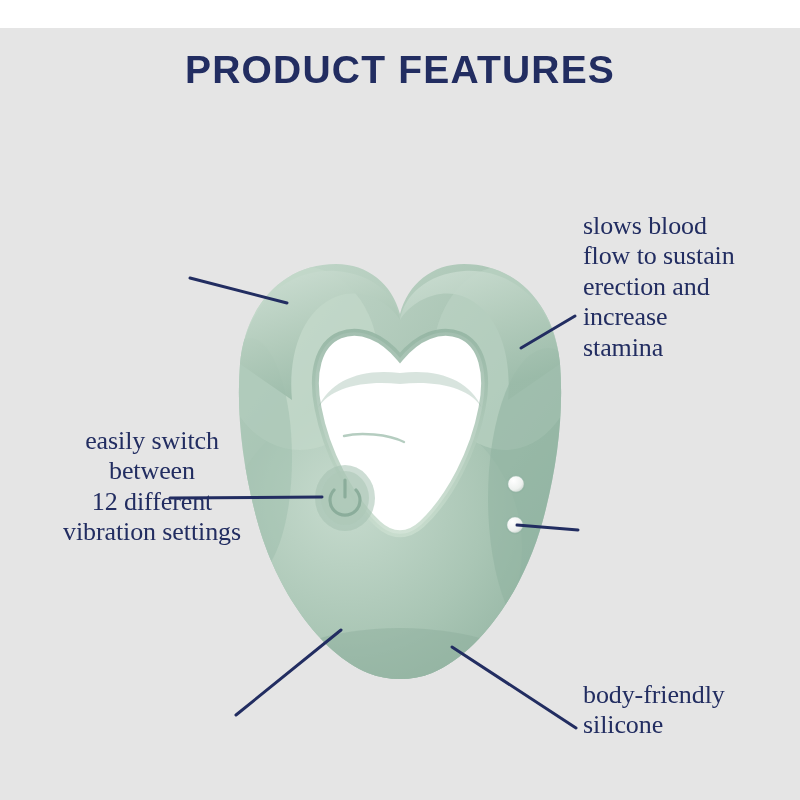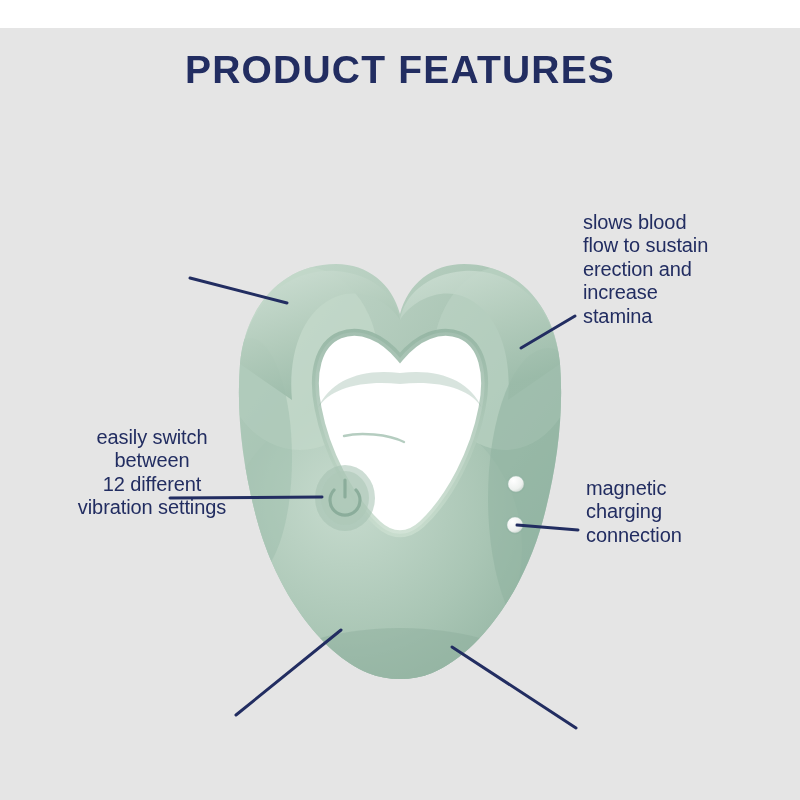--- a/index.html
+++ b/index.html
@@ -27,23 +27,23 @@
     text-align: center;
     font-size: 39px;
     font-weight: bold;
     letter-spacing: 1.2px;
     color: #222d61;
     font-family: "Liberation Sans", sans-serif;
   }
   .callout {
     position: absolute;
     color: #222d61;
-    font-size: 20px;
+    font-size: 26px;
     line-height: 1.17;
-    font-family: Liberation Sans, sans-serif;
+    font-family: Liberation Serif, serif;
     white-space: pre-line;
     letter-spacing: -0.1px;
   }
   .callout.left   { text-align: left; }
   .callout.right  { text-align: left; }
 
   #callout-minimalist     { left: 22px;  top: 222px; width: 250px; }
   #callout-slows-blood    { left: 583px; top: 183px; width: 215px; }
   #callout-easily-switch  { left: 22px;  top: 398px; width: 260px; text-align: center; }
   #callout-magnetic       { left: 586px; top: 449px; width: 210px; }
@@ -188,19 +188,18 @@
 flow to sustain
 erection and
 increase
 stamina</div>
 
   <div class="callout left" id="callout-easily-switch">easily switch
 between
 12 different
 vibration settings</div>
 
-  <div class="callout right" id="callout-magnetic">magnetic
-charging
-connection</div>
-
-
+
+
+  <div class="callout right" id="callout-silicone">body-friendly
+silicone</div>
 
 </div>
 
 </body></html>

